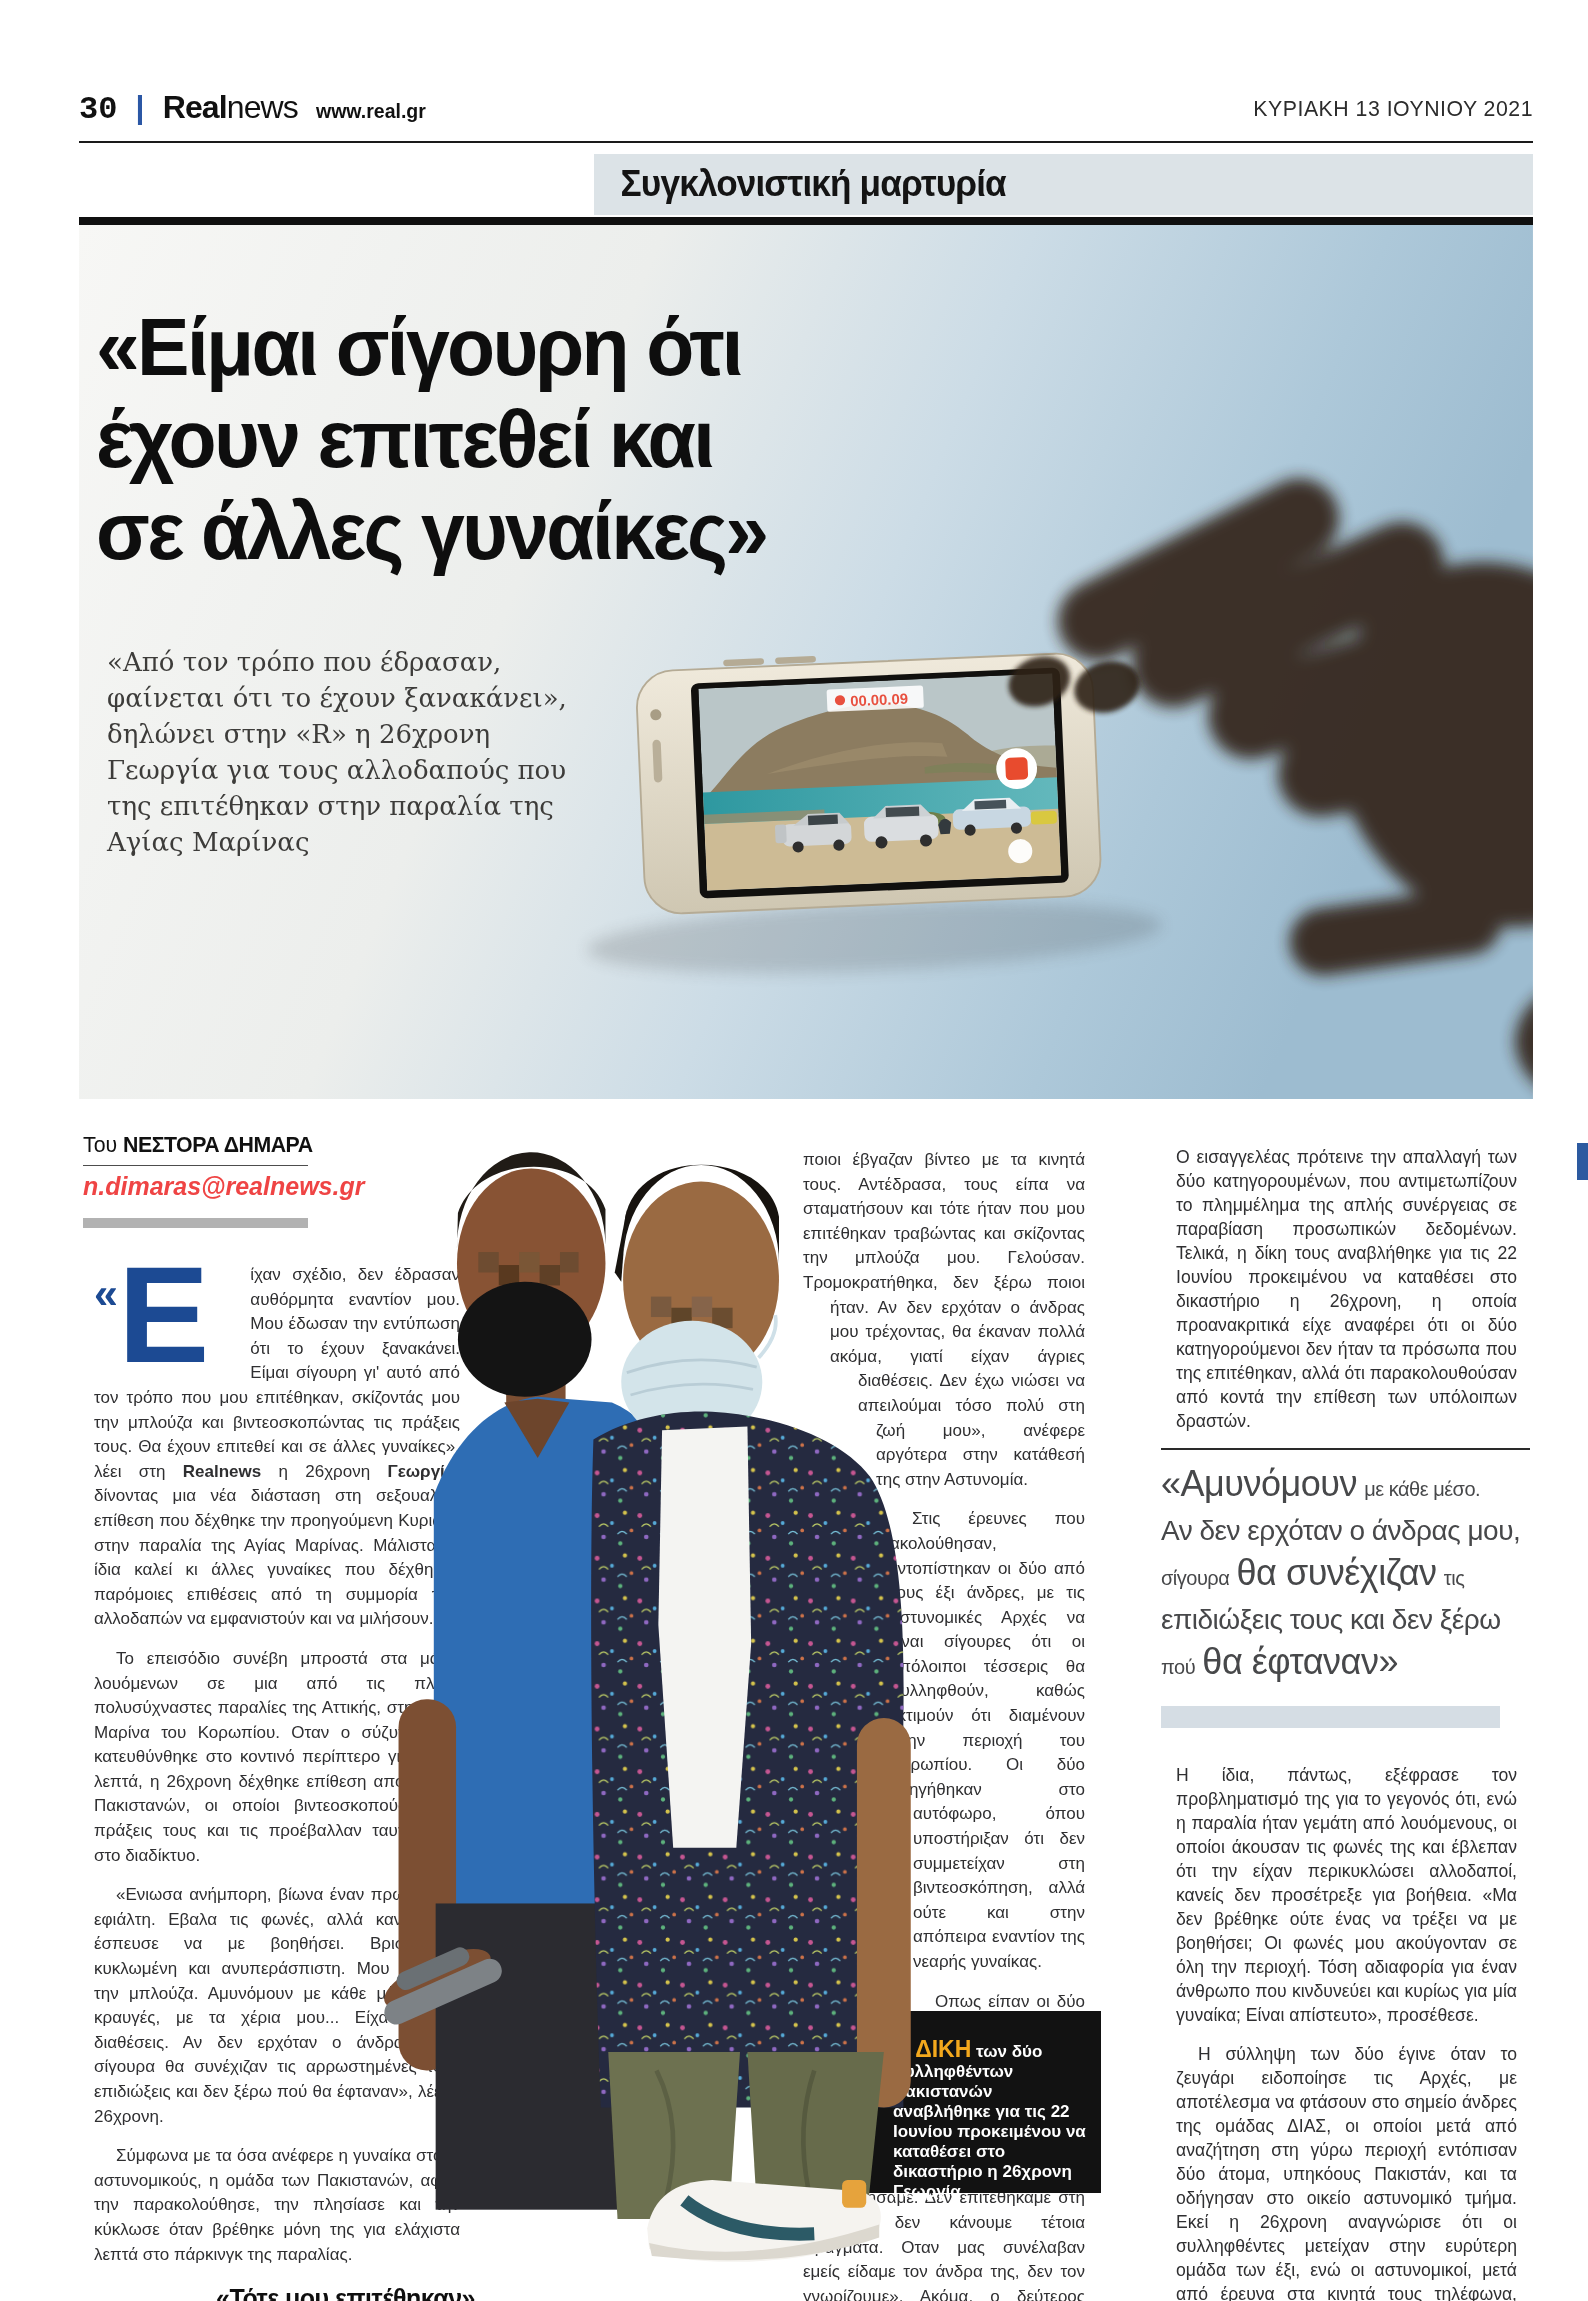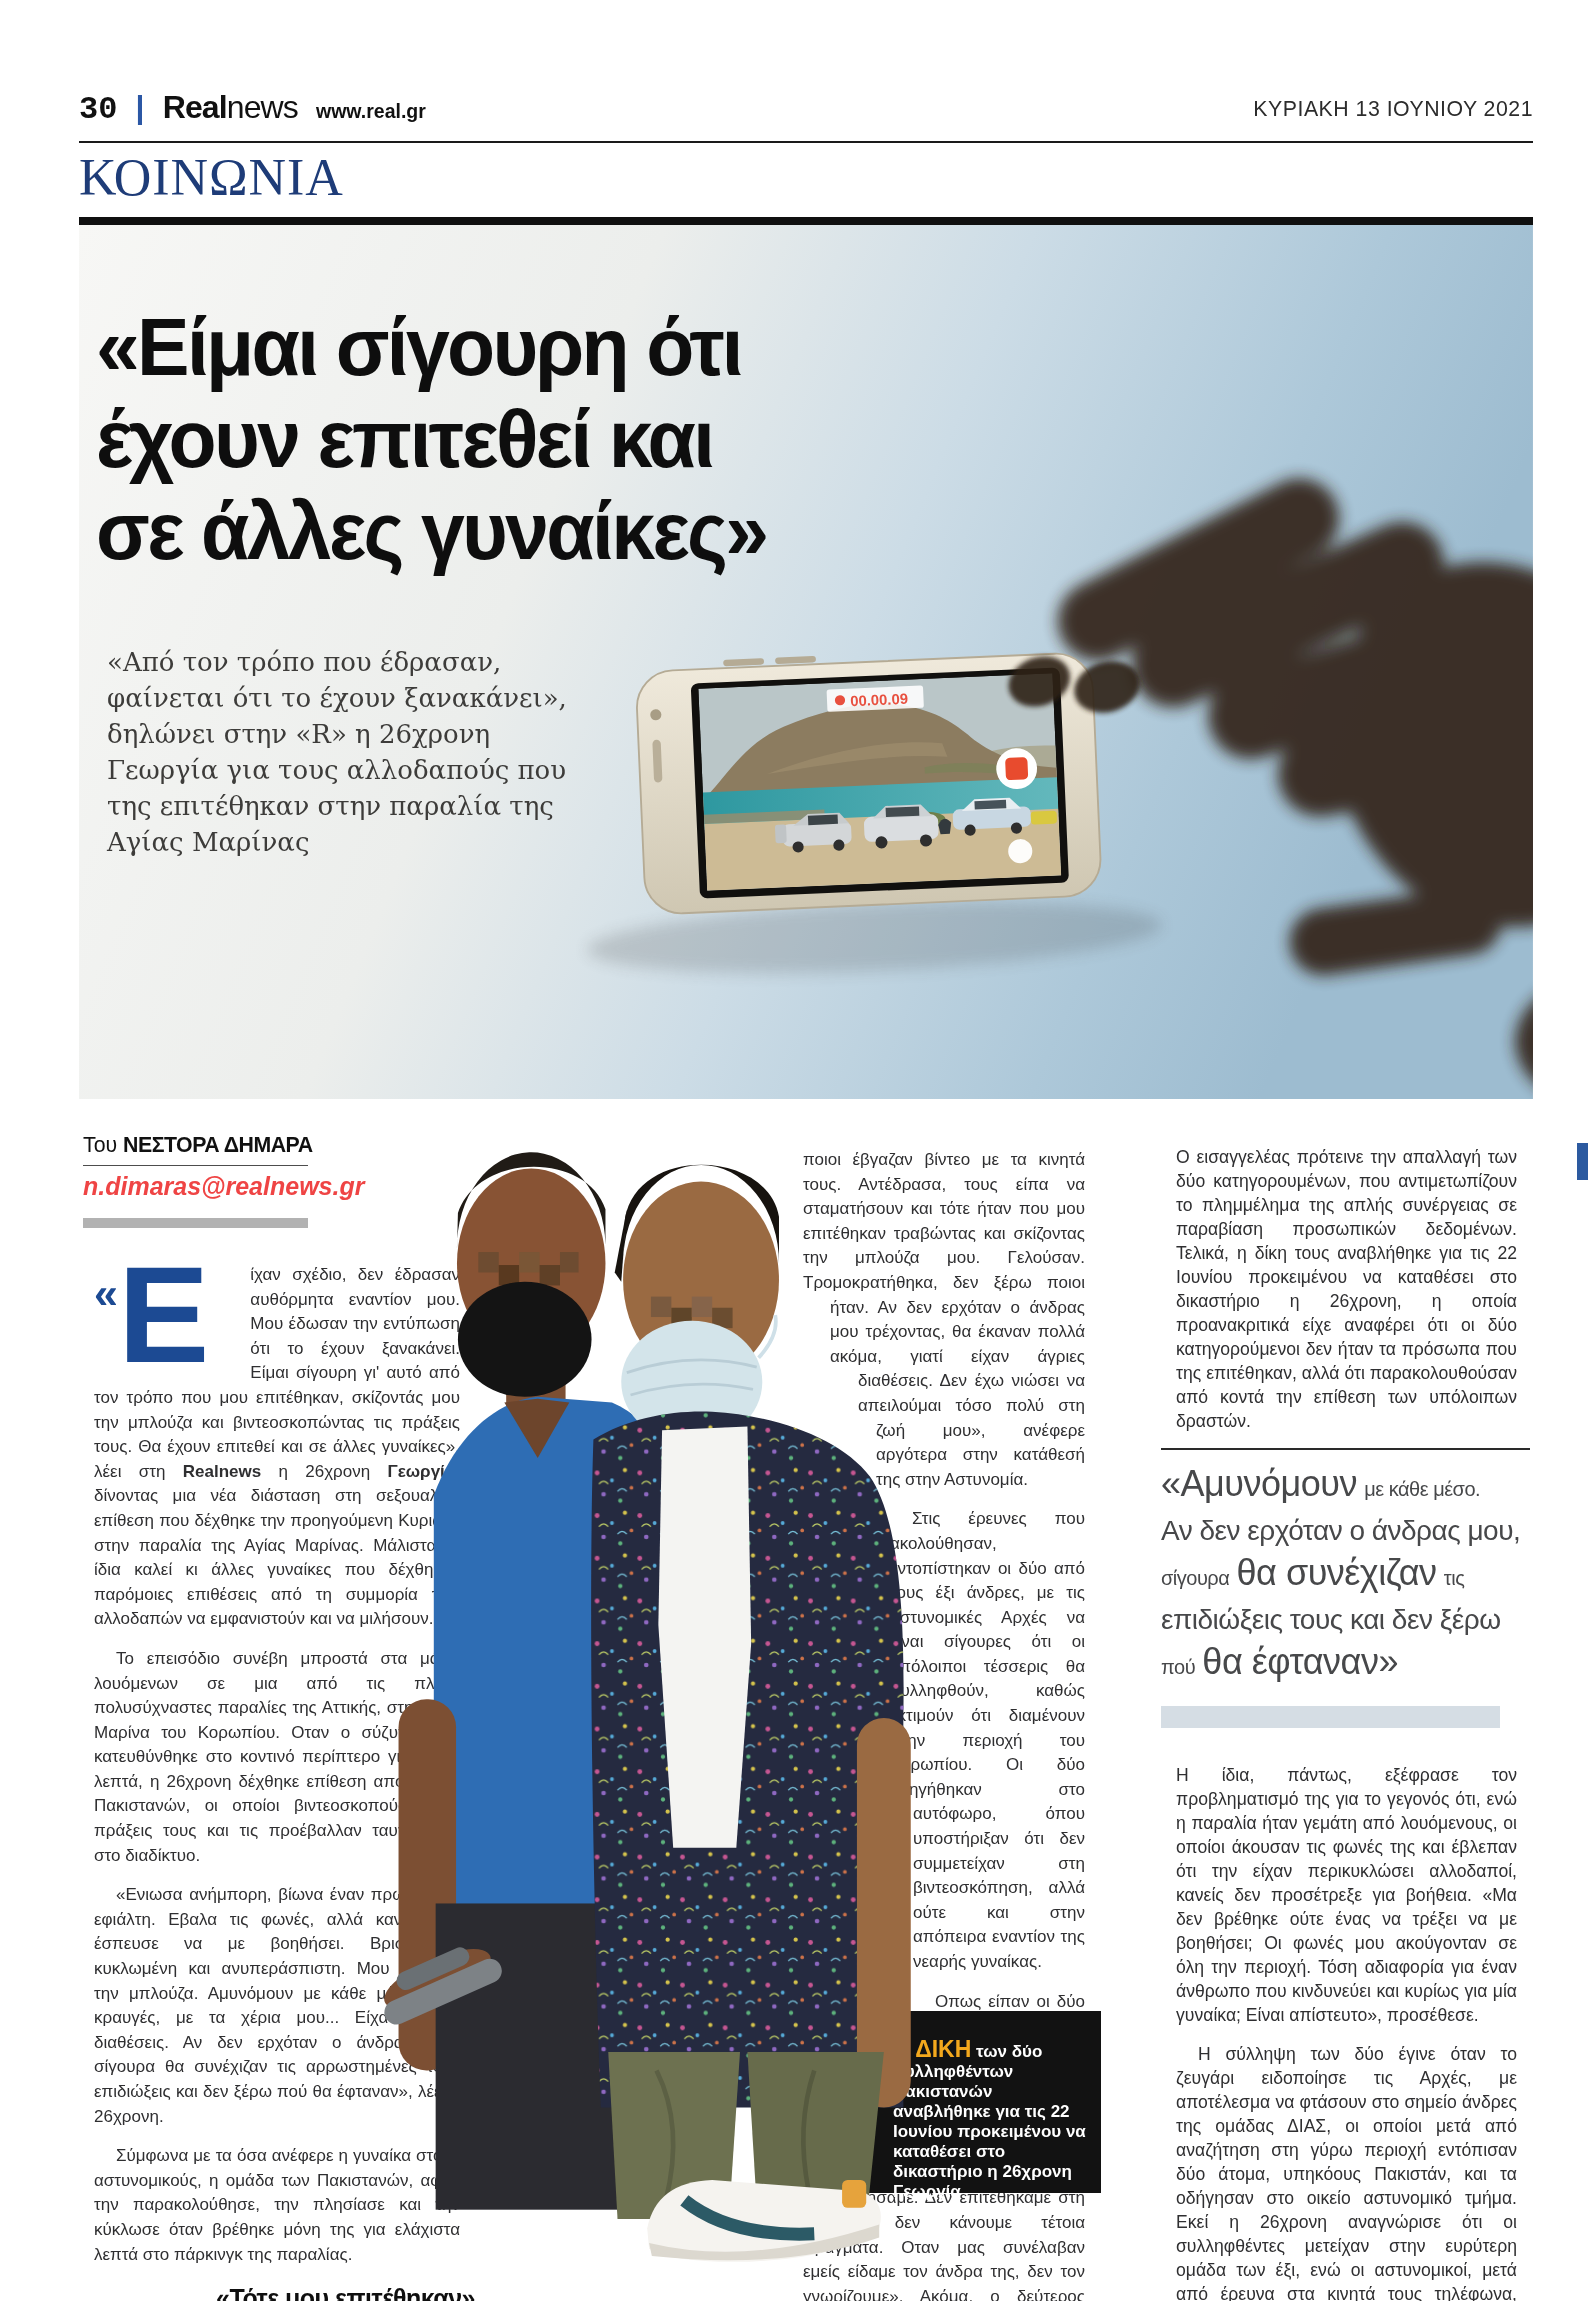--- a/index.html
+++ b/index.html
@@ -73,21 +73,23 @@
     <div class="folio">
       <span class="num">30</span>
       <span class="pipe">|</span>
       <span class="brand-b">Real</span><span class="brand-l">news</span>
       <span class="site">www.real.gr</span>
     </div>
     <div class="m-date">ΚΥΡΙΑΚΗ 13 ΙΟΥΝΙΟΥ 2021</div>
   </header>
   <div class="rule-thin"></div>
 
-  <h2 class="section-title" style="margin:0;font-weight:normal;">ΚΟΙΝΩΝΙΑ</h2>
+  <div class="kicker">
+    <span>Συγκλονιστική μαρτυρία</span>
+  </div>
   <div class="rule-thick"></div>
 
   <section class="hero">
     <svg width="1454" height="874" viewBox="0 0 1567 942">
       <defs>
         <linearGradient id="bgG" x1="0" y1="0" x2="1" y2="0.25">
           <stop offset="0" stop-color="#f7f7f5"></stop>
             <stop offset="0.38" stop-color="#eceeec"></stop>
           <stop offset="0.62" stop-color="#ccdce6"></stop>
             <stop offset="0.85" stop-color="#adc8d9"></stop>

